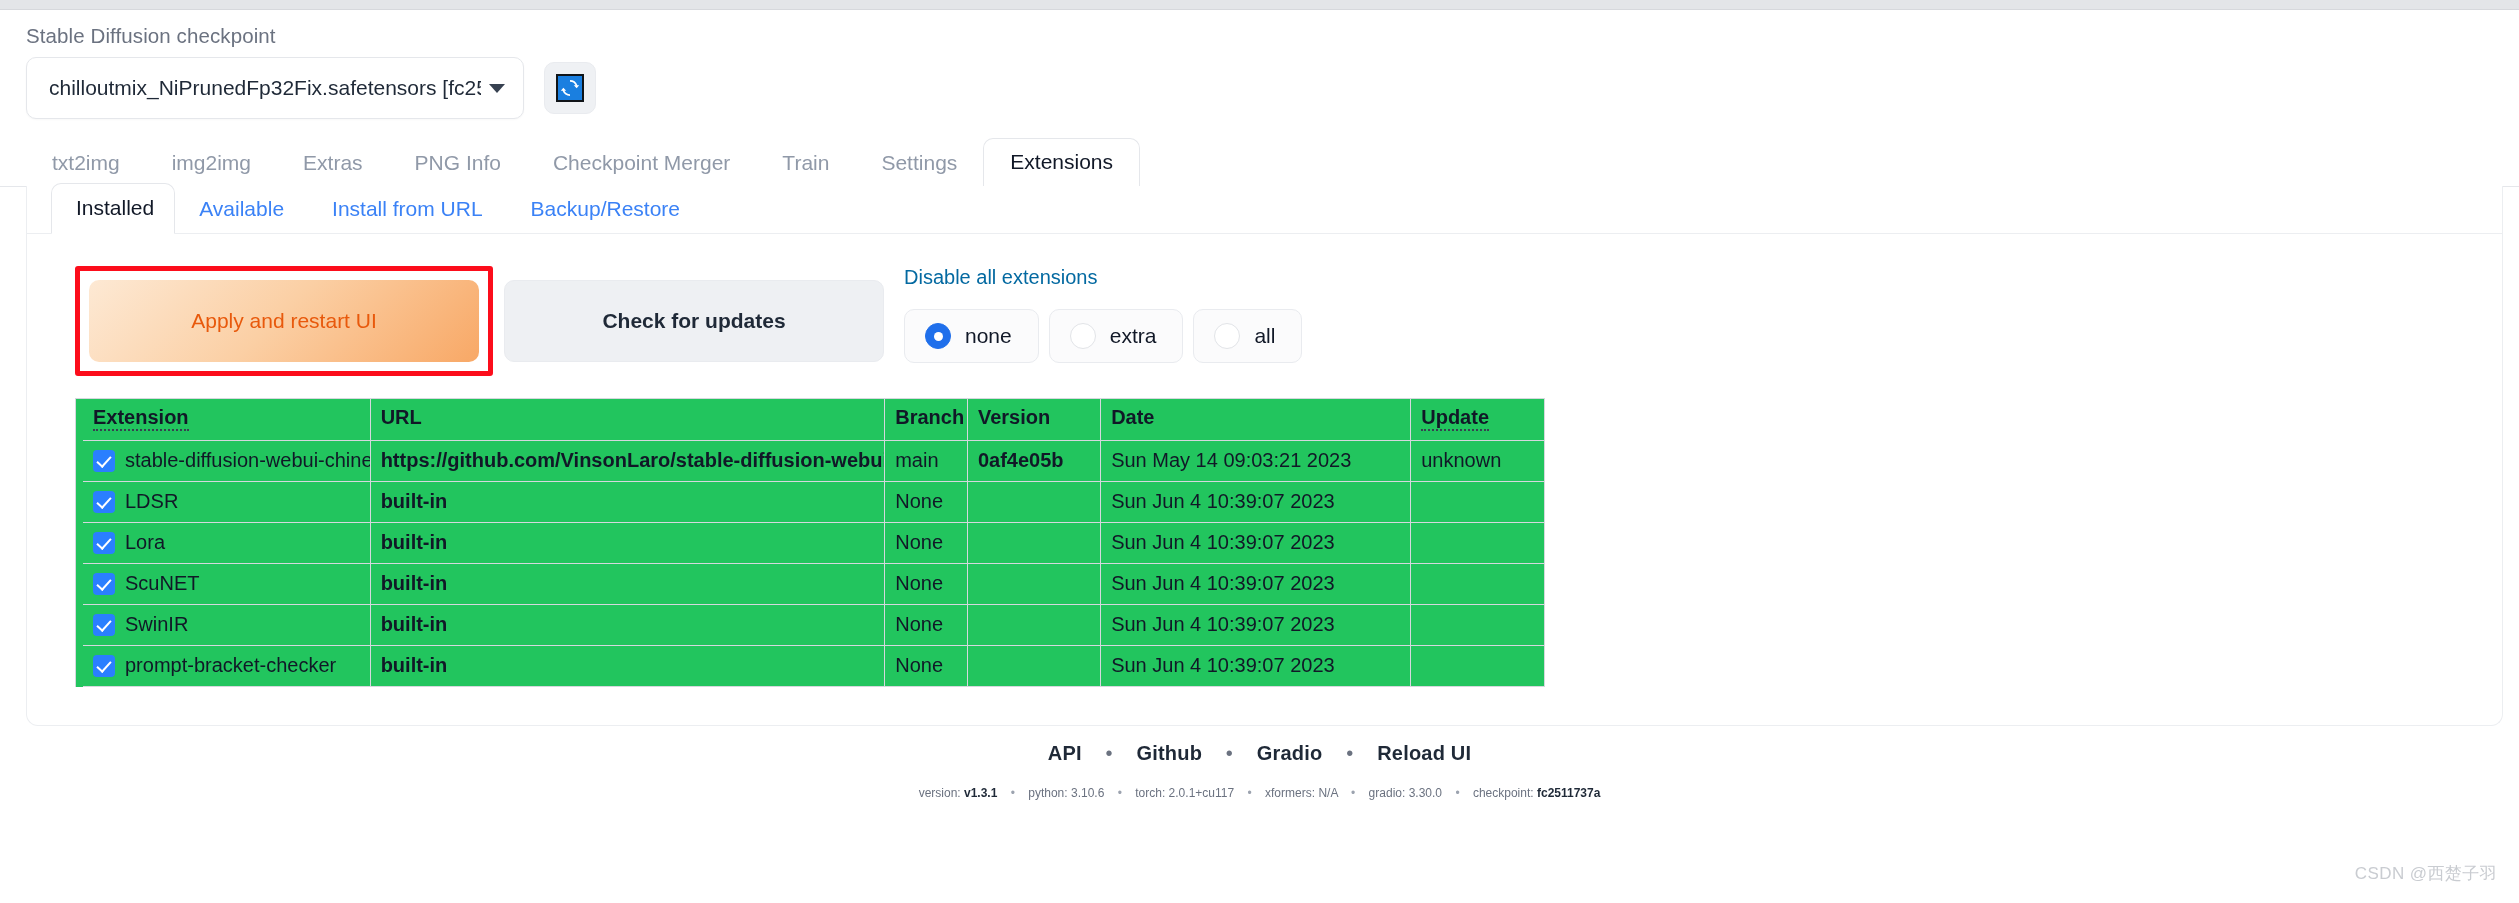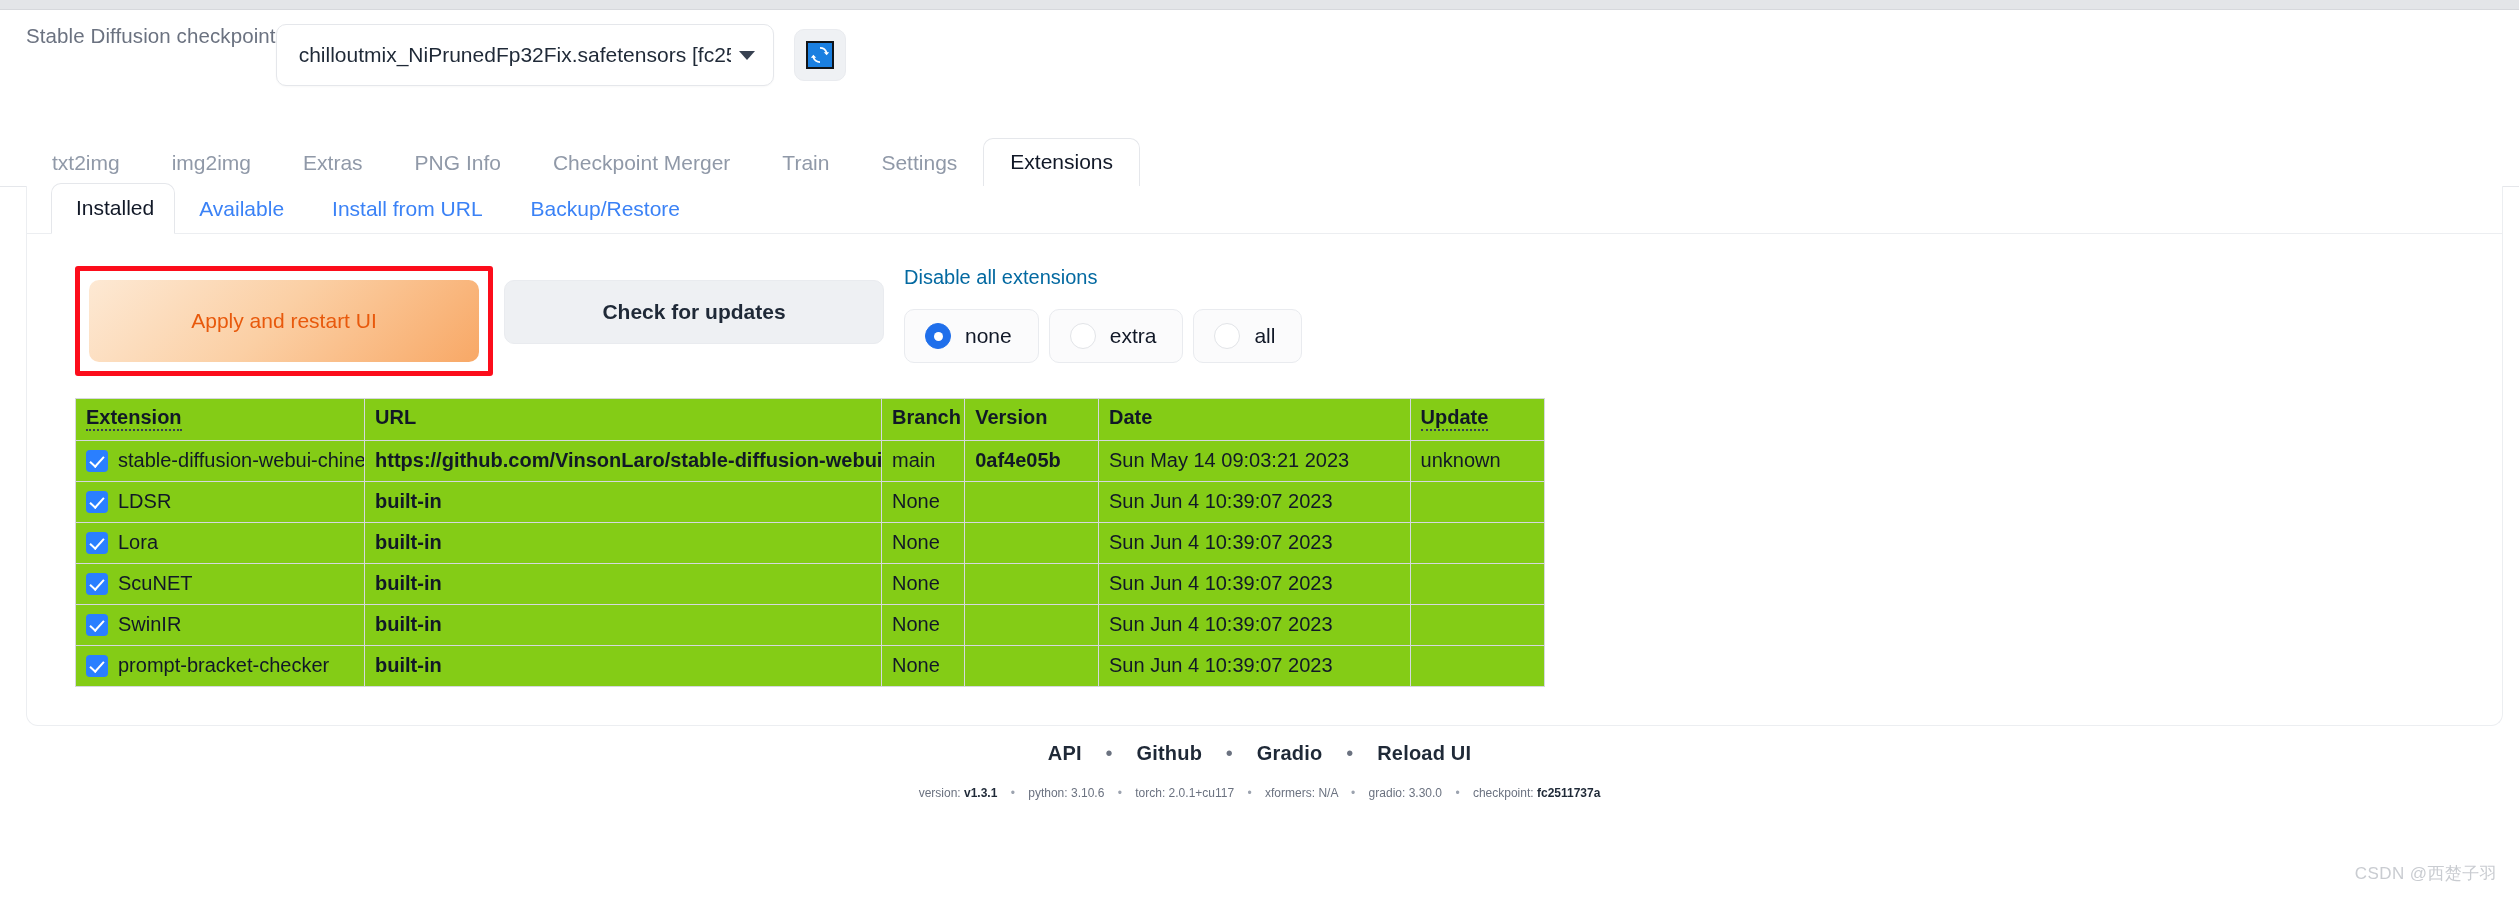--- a/index.html
+++ b/index.html
@@ -28,21 +28,21 @@
 
   
   .checkpoint-wrap {
     position: absolute;
     top: 24px;
     left: 26px;
     display: flex;
     align-items: flex-end;
     gap: 20px;
   }
-  .checkpoint-col { display: flex; }
+  .checkpoint-col { display: flex; flex-direction: column; }
   .checkpoint-label {
     font-size: 20.5px;
     color: #6b7280;
     margin-bottom: 9px;
     letter-spacing: .1px;
   }
   .dropdown {
     width: 498px;
     height: 62px;
     box-sizing: border-box;
@@ -208,21 +208,21 @@
   .apply-btn span {
     font-size: 21px;
     font-weight: 400;
     color: #e8590c;
   }
   .check-btn {
     position: absolute;
     left: 477px;
     top: 14px;
     width: 380px;
-    height: 64px;
+    height: 82px;
     border-radius: 10px;
     background: #eef0f3;
     border: 1px solid #e9ebef;
     display: flex;
     align-items: center;
     justify-content: center;
     box-sizing: border-box;
     text-align: right;
   }
   .check-btn span {
@@ -280,21 +280,22 @@
 
   
   .table-wrap {
     position: absolute;
     left: 48px;
     top: 212px;
     width: 1470px;
     border: 1px solid #d5d8dd;
     border-bottom: none;
     box-sizing: border-box;
-    background: #84cc16;
+    background: #22c55e;
+    padding-left: 7px;
   }
   table.ext {
     border-collapse: collapse;
     width: 100%;
     table-layout: fixed;
   }
   table.ext th, table.ext td {
     border-bottom: 1px solid #d5d8dd;
     border-right: 1px solid #d5d8dd;
     font-size: 20px;

